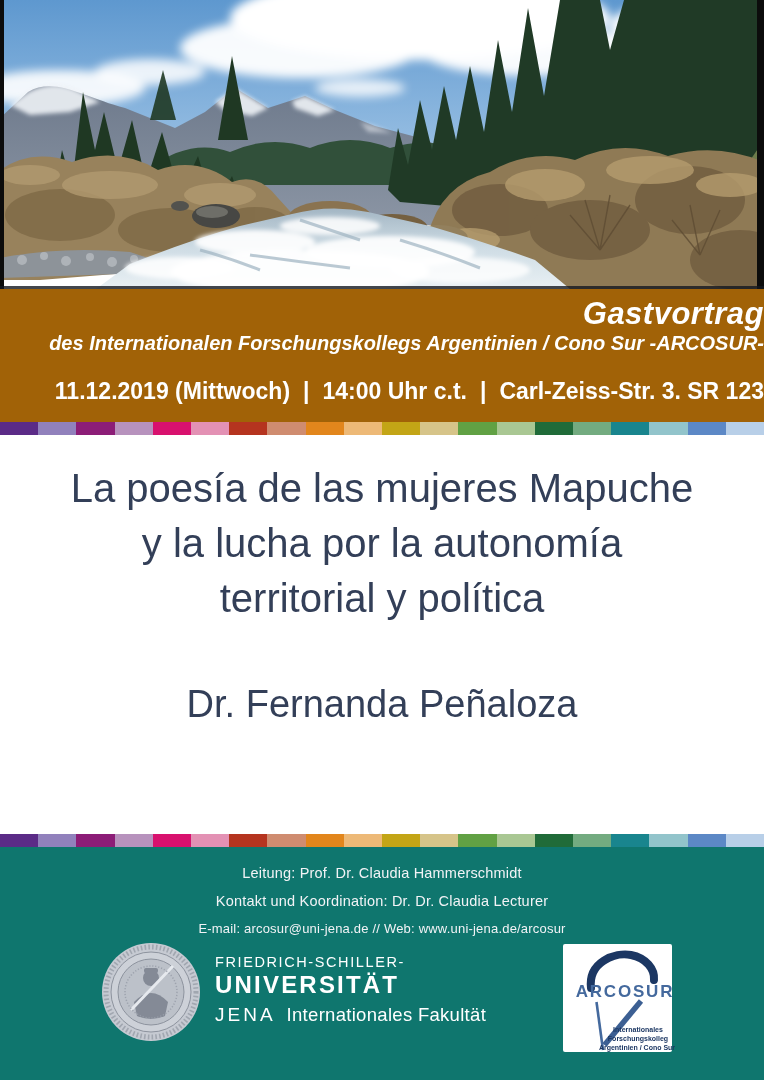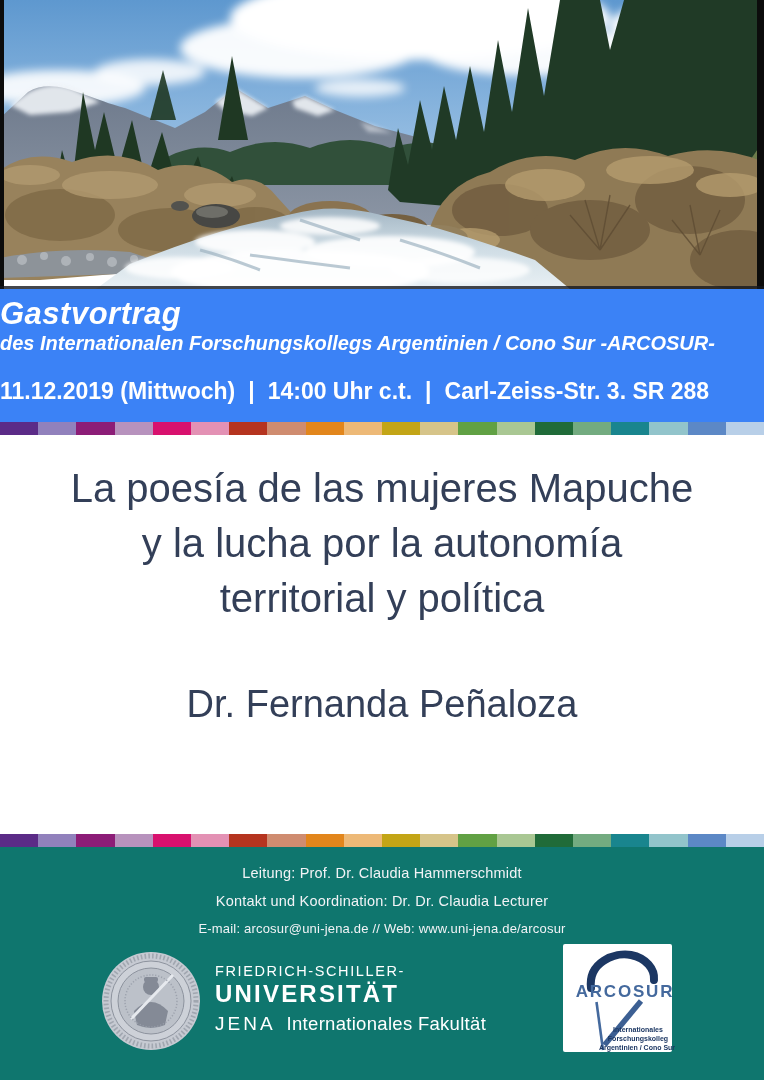--- a/index.html
+++ b/index.html
@@ -8,22 +8,22 @@
   .poster{
     position:relative; width:764px; height:1080px; margin:0 auto;
     background:#ffffff; overflow:hidden;
   }
   
   .photo{ width:764px; height:289px; position:relative; line-height:0; }
   .photo svg{ display:block; }
 
   
   .band{
-    width:764px; height:133px; background:#3b82f6; color:#fff;
-    text-align:left; padding-top:7px;
+    width:764px; height:133px; background:#a16207; color:#fff;
+    text-align:right; padding-top:7px;
   }
   .event-type{ font-size:31px; font-weight:bold; font-style:italic; letter-spacing:.5px; }
   .event-org{ font-size:20px; font-weight:bold; font-style:italic; }
   .event-when{ font-size:23px; font-weight:bold; margin-top:23px; }
   .event-when .sep{ margin:0 13px; font-weight:bold; }
 
   
   .rainbow{ width:764px; height:13px; display:flex; }
   .rainbow-seg{ flex:1; height:13px; }
 
@@ -35,21 +35,21 @@
 
   
   .footer{
     position:relative; width:764px; height:233px; background:#0f766e; color:#f2f3f6;
     text-align:center; padding-top:16px;
   }
   .footer-line{ font-size:14.5px; font-weight:500; line-height:20px; margin-bottom:8px; letter-spacing:.2px; }
   .footer-line.small{ font-size:13px; font-weight:400; }
 
   
-  .jena-logo{ position:absolute; top:104px; left:101px; display:flex; align-items:center; text-align:left; }
+  .jena-logo{ position:absolute; top:95px; left:101px; display:flex; align-items:center; text-align:left; }
   .jena-seal{ width:100px; height:100px; }
   .jena-text{ margin-left:14px; color:#fff; }
   .jena-l1{ font-size:14.5px; font-weight:500; letter-spacing:1.6px; line-height:18px; }
   .jena-l2{ font-size:24px; font-weight:bold; letter-spacing:2.2px; line-height:28px; }
   .jena-l3-row{ display:flex; align-items:baseline; }
   .jena-l3{ font-size:19px; font-weight:normal; letter-spacing:3px; line-height:32px; }
   .jena-fac{ font-size:18.5px; font-weight:400; margin-left:11px; letter-spacing:.3px; }
 
   
   .arcosur-box{
@@ -210,21 +210,21 @@
       <rect x="0" y="0" width="4" height="289" fill="#0c0c0c"></rect>
       <rect x="757" y="0" width="7" height="289" fill="#0c0c0c"></rect>
       <rect x="0" y="286" width="764" height="3" fill="#14181f" opacity=".8"></rect>
     </svg>
   </div>
 
   <div class="band">
     <div class="event-type">Gastvortrag</div>
     <div class="event-org">des Internationalen Forschungskollegs Argentinien / Cono Sur -ARCOSUR-</div>
     <div class="event-when">
-      <span>11.12.2019 (Mittwoch)</span><span class="sep">|</span><span>14:00 Uhr c.t.</span><span class="sep">|</span><span>Carl-Zeiss-Str. 3. SR 288</span>
+      <span>11.12.2019 (Mittwoch)</span><span class="sep">|</span><span>14:00 Uhr c.t.</span><span class="sep">|</span><span>Carl-Zeiss-Str. 3. SR 123</span>
     </div>
   </div>
 
   <div class="rainbow">
       <div class="rainbow-seg" style="background: rgb(91, 43, 135);"></div>
       <div class="rainbow-seg" style="background: rgb(145, 129, 188);"></div>
       <div class="rainbow-seg" style="background: rgb(140, 29, 119);"></div>
       <div class="rainbow-seg" style="background: rgb(183, 146, 189);"></div>
       <div class="rainbow-seg" style="background: rgb(216, 17, 110);"></div>
       <div class="rainbow-seg" style="background: rgb(227, 145, 180);"></div>

